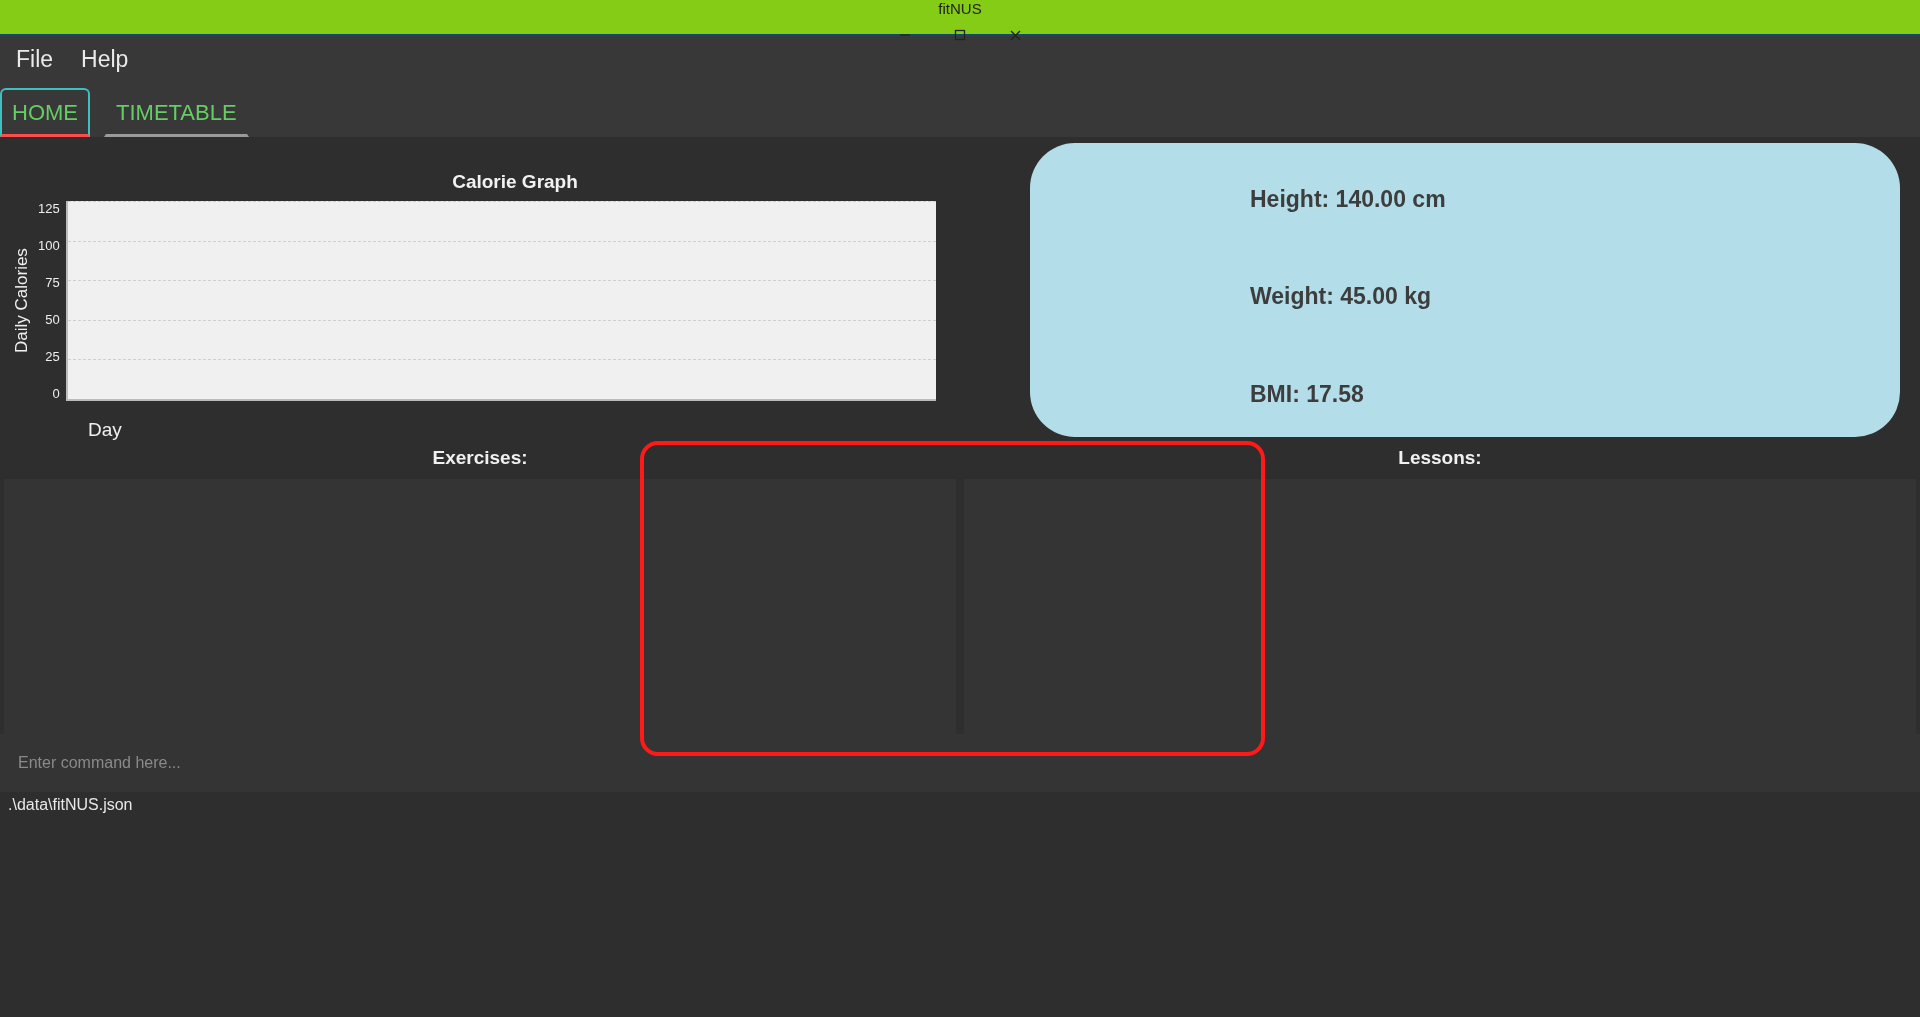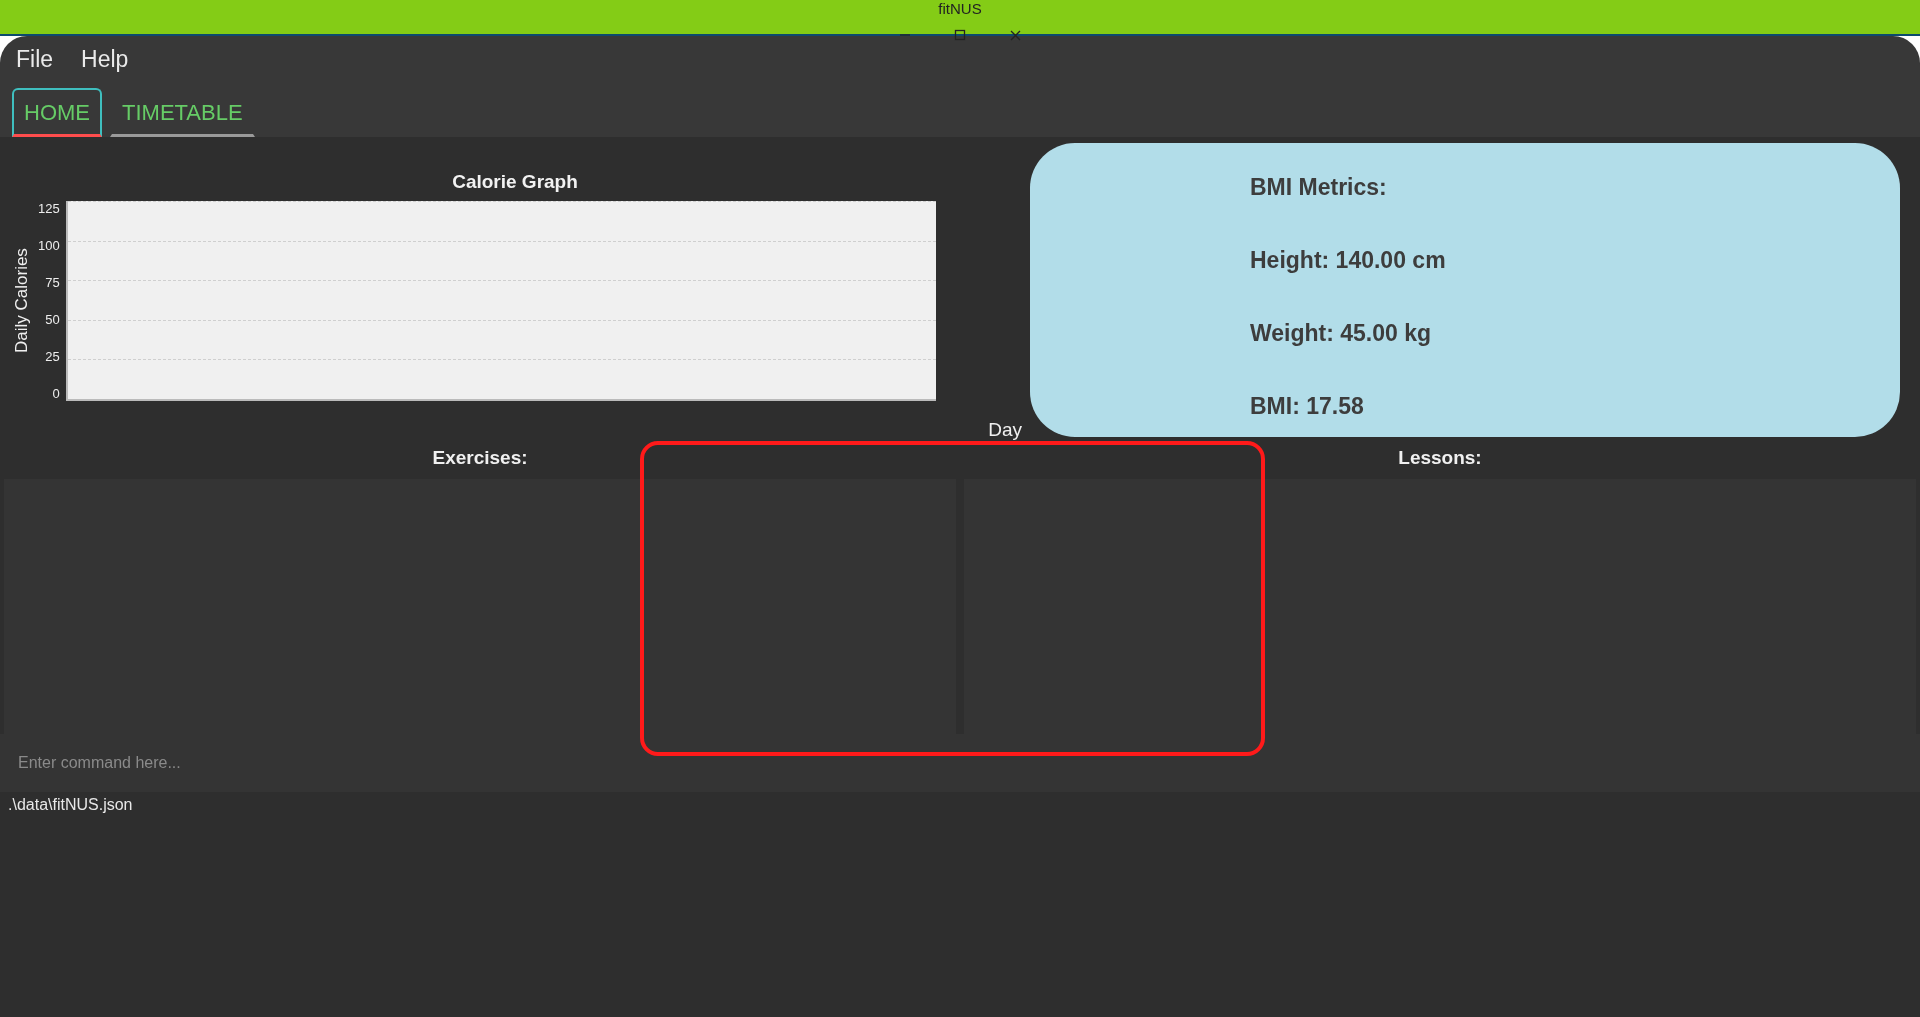--- a/index.html
+++ b/index.html
@@ -32,38 +32,37 @@
     display: flex; align-items: center; justify-content: center;
     font-size: 14px; color: #222;
   }
   .win-btn svg { stroke: #222; }
 
   .app-body {
     background: #383838;
     height: calc(1017px - 36px);
     display: flex;
     flex-direction: column;
-    border-radius: 27px;
   }
   .menu-bar {
     height: 46px;
     display: flex;
     align-items: center;
     padding: 0 16px;
     gap: 28px;
     color: #eaeaea;
     font-size: 23px;
     font-weight: 300;
   }
   .tab-bar {
     height: 55px;
     display: flex;
     align-items: flex-end;
-    padding: 0 12px;
-    gap: 8px;
+    padding: 0 0;
+    gap: 14px;
   }
   .tab {
     padding: 10px 10px 8px 10px;
     font-size: 22px;
     font-weight: 500;
     color: #66cc66;
     border: 2px solid transparent;
     border-bottom: 3px solid transparent;
     border-radius: 6px 6px 0 0;
   }
@@ -129,21 +128,21 @@
     background: #f0f0f0;
     border-left: 2px solid #bbb;
     border-bottom: 2px solid #bbb;
   }
   .plot .grid-line {
     position: absolute;
     left: 0; right: 0;
     border-top: 1px dashed #cfcfcf;
   }
   .x-label {
-    text-align: right;
+    text-align: left;
     font-size: 19px;
     color: #f0f0f0;
     margin-top: 18px;
     margin-left: 80px;
   }
 
   .bmi-panel {
     margin: 6px 20px 0 0;
     flex: 1;
     background: #b2dde9;
@@ -284,21 +283,20 @@
             <div class="grid-line" style="top:20%"></div>
             <div class="grid-line" style="top:40%"></div>
             <div class="grid-line" style="top:60%"></div>
             <div class="grid-line" style="top:80%"></div>
           </div>
         </div>
         <div class="x-label">Day</div>
       </div>
 
       <div class="bmi-panel">
-        <div>BMI Metrics:</div>
         <div>Height: 140.00 cm</div>
         <div>Weight: 45.00 kg</div>
         <div>BMI: 17.58</div>
       </div>
     </div>
 
     <div class="lists-row">
       <div class="list-col">
         <div class="list-header">Exercises:</div>
         <div class="list-body"></div>

